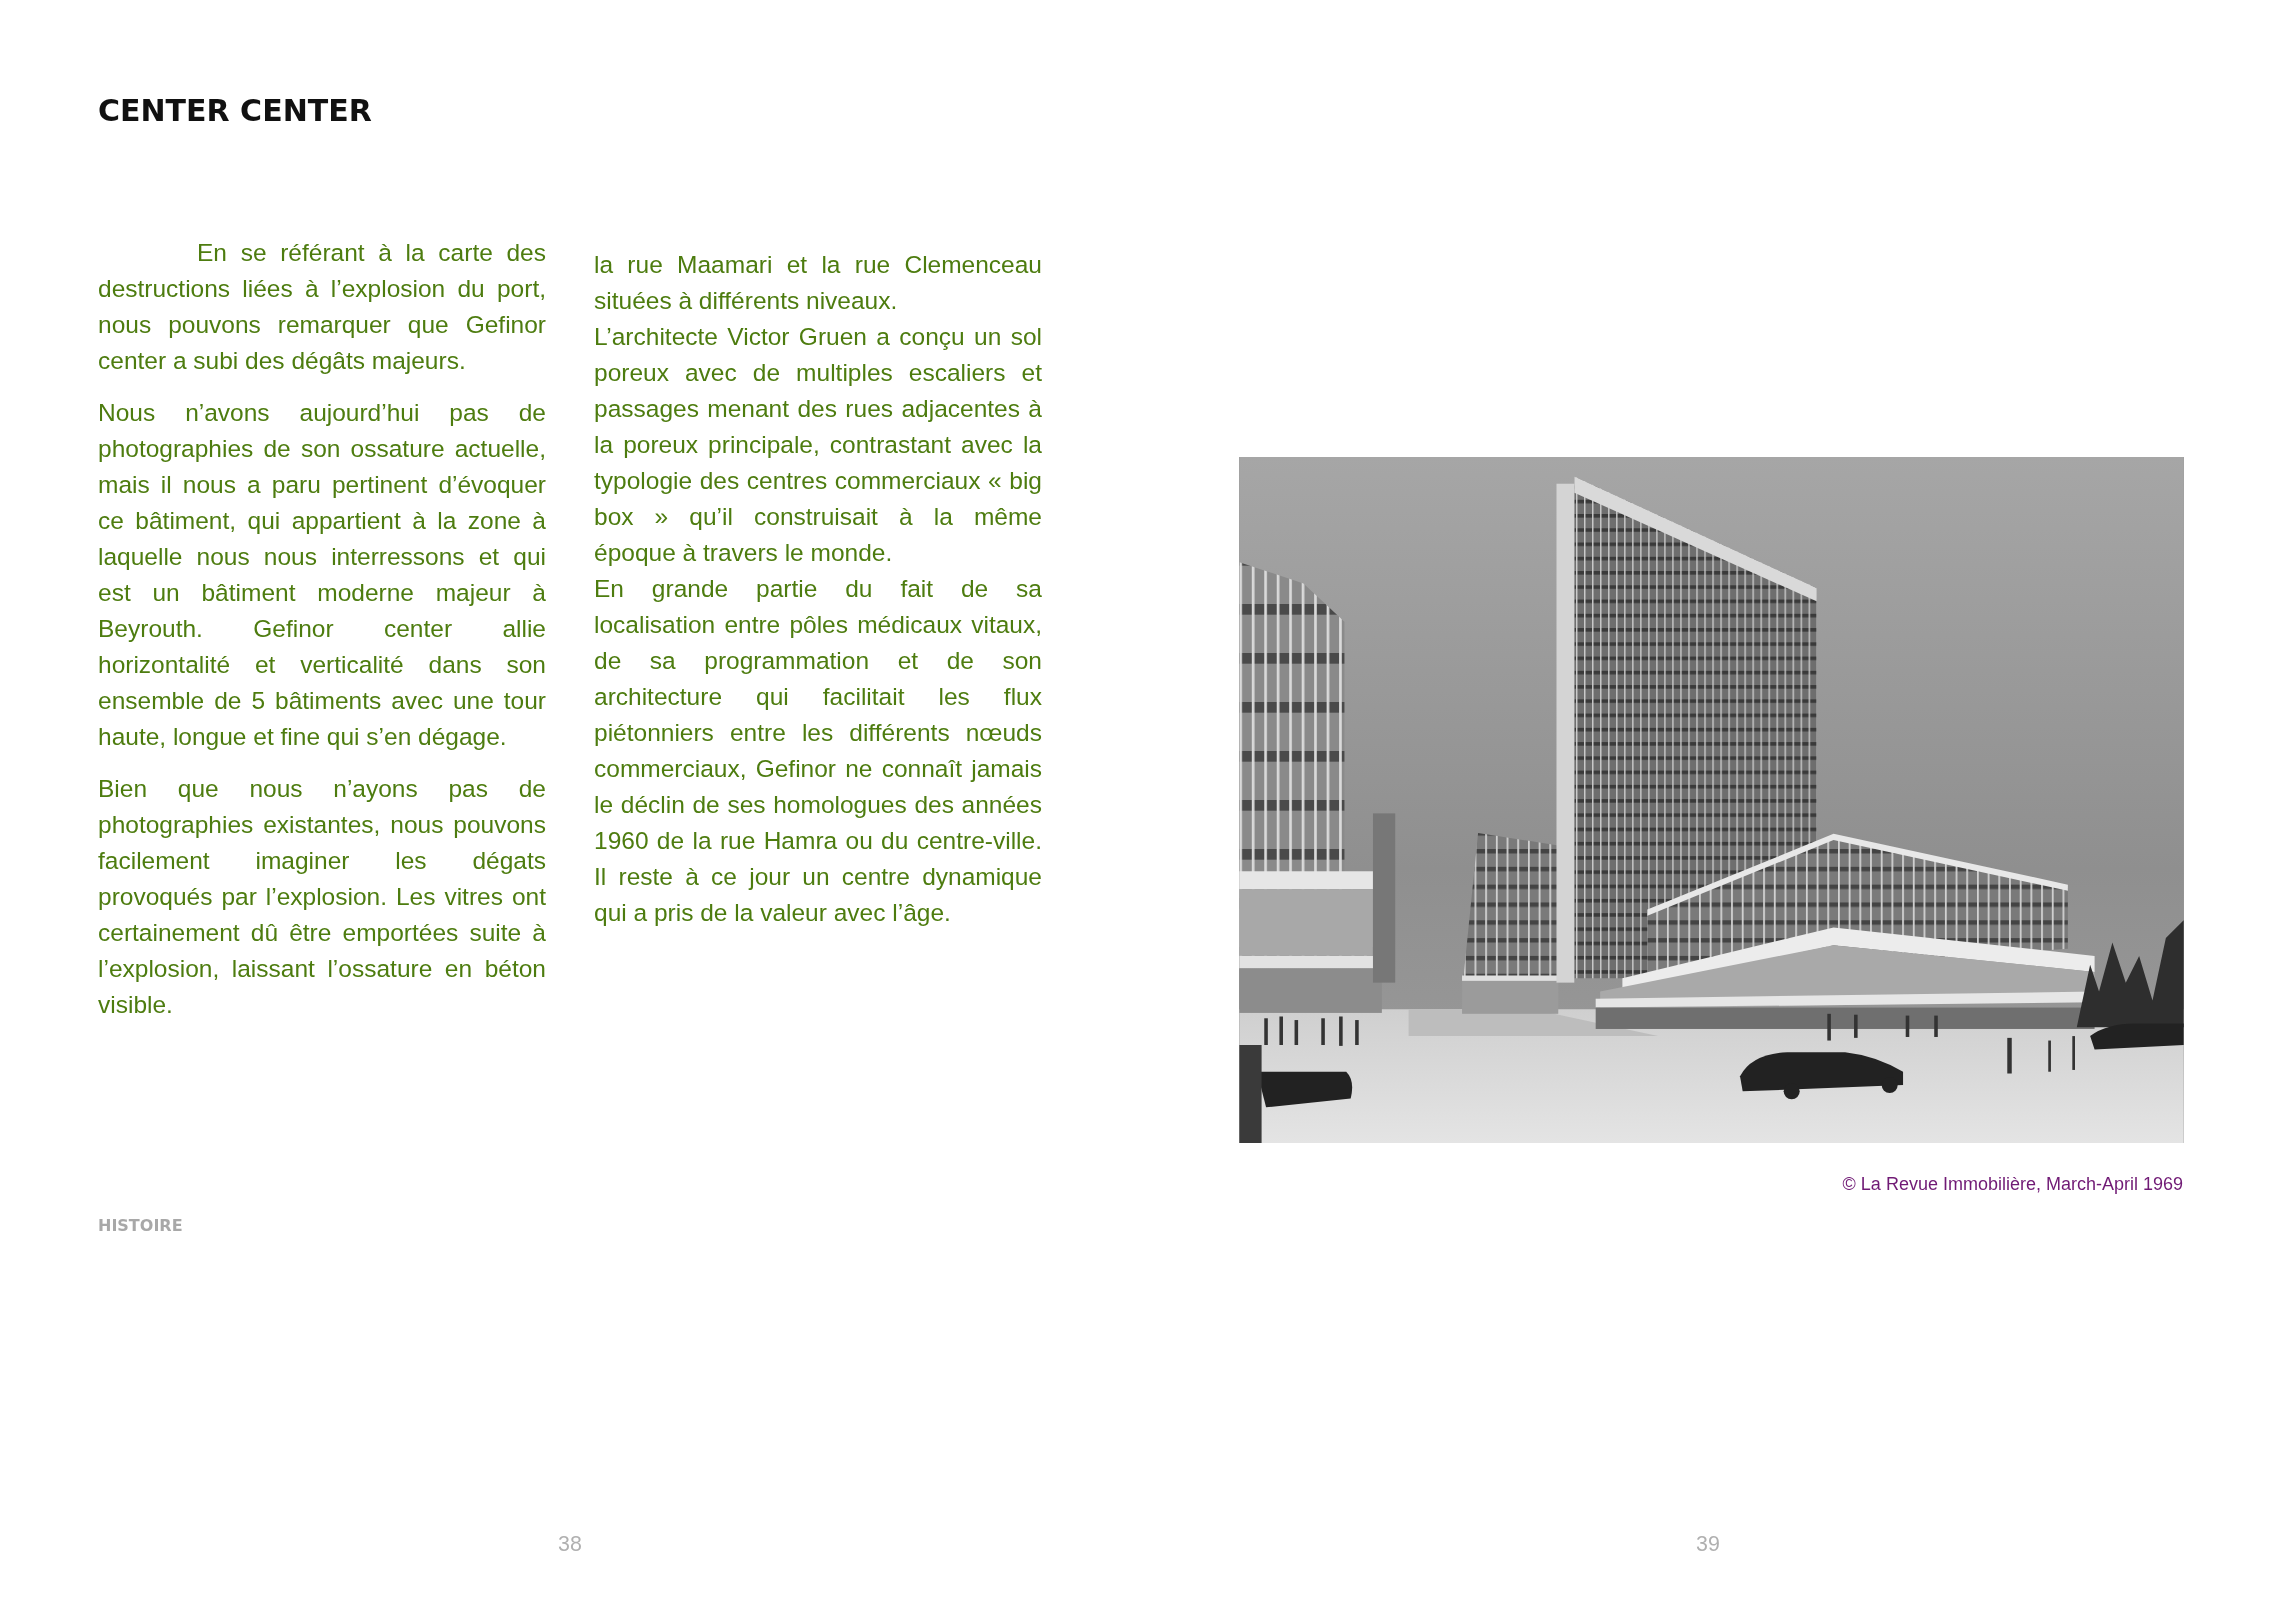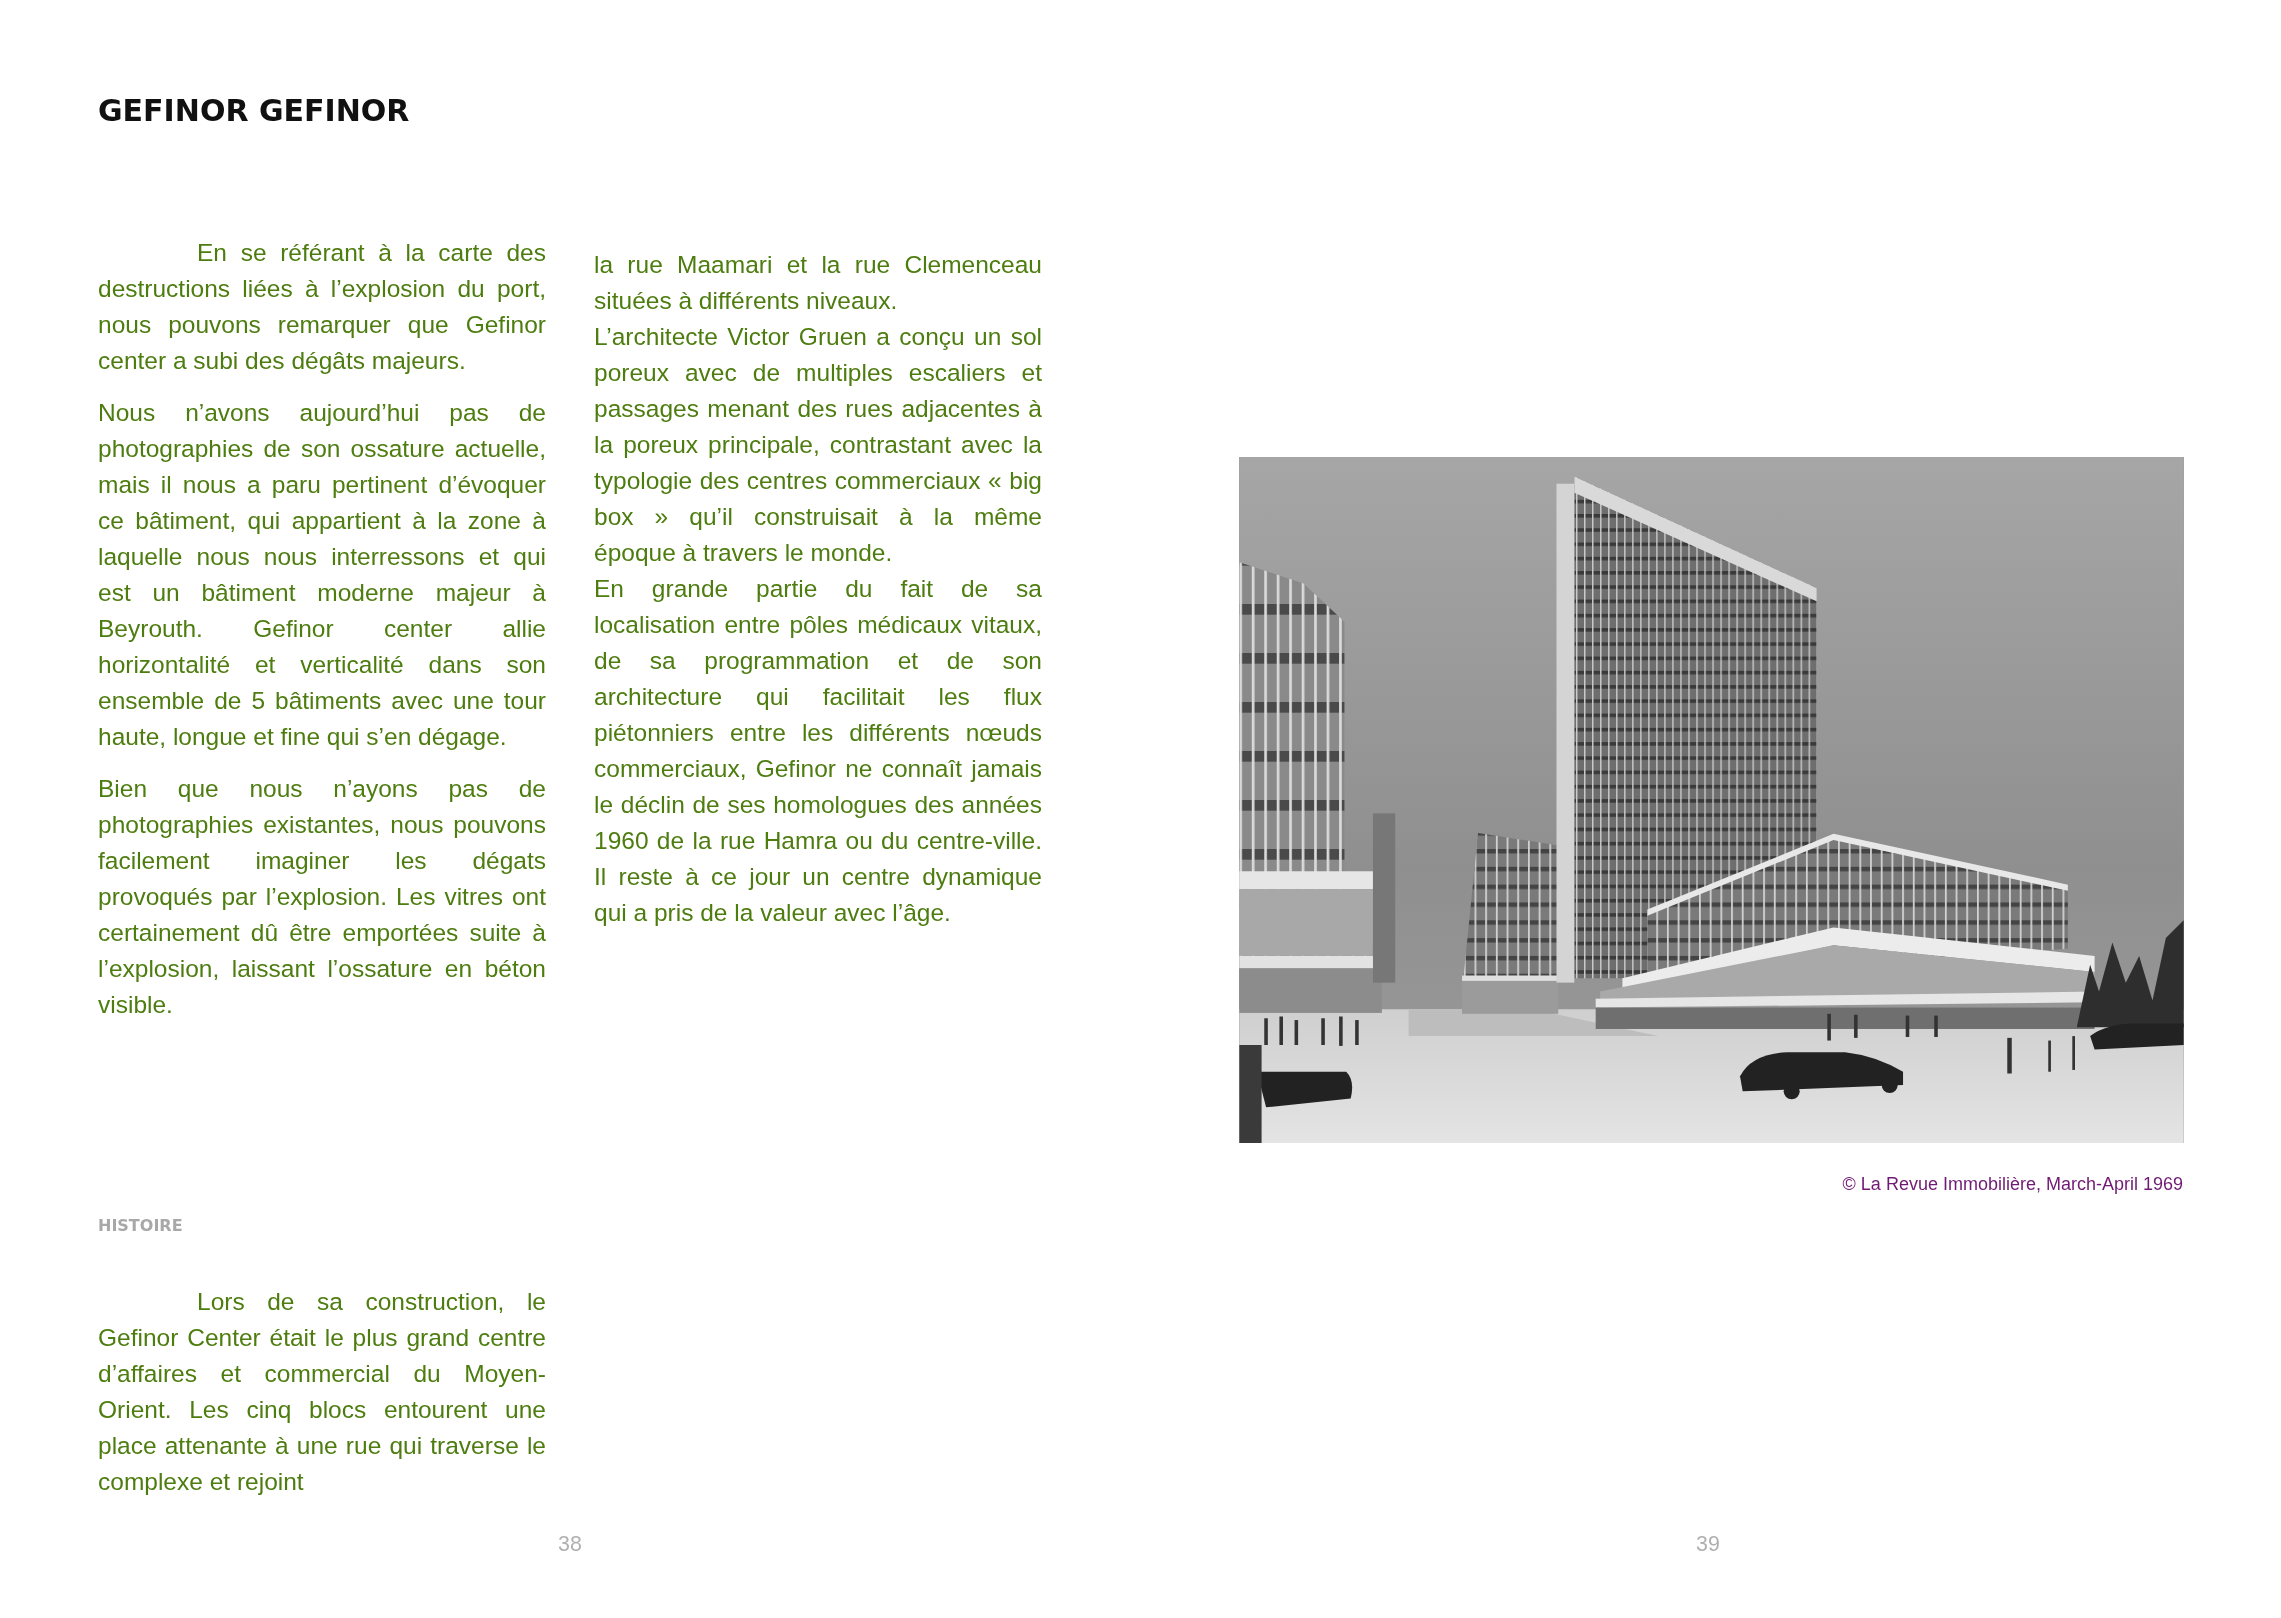--- a/index.html
+++ b/index.html
@@ -48,33 +48,30 @@
     color: #b0b0b0;
   }
   .pn-left { left: 558px; text-align: center; }
   .pn-right { left: 1696px; }
 </style>
 </head>
 <body>
 
 <div class="spread">
 
-  <h1 class="title">GEFINOR GEFINOR</h1>
+  <h1 class="title">CENTER CENTER</h1>
 
   <div class="col col1">
     <p class="indent">En se référant à la carte des destructions liées à l’explosion du port, nous pouvons remarquer que Gefinor center a subi des dégâts majeurs.</p>
     <p class="gap">Nous n’avons aujourd’hui pas de photographies de son ossature actuelle, mais il nous a paru pertinent d’évoquer ce bâtiment, qui appartient à la zone à laquelle nous nous interressons et qui est un bâtiment moderne majeur à Beyrouth. Gefinor center allie horizontalité et verticalité dans son ensemble de 5 bâtiments avec une tour haute, longue et fine qui s’en dégage.</p>
     <p class="gap">Bien que nous n’ayons pas de photographies existantes, nous pouvons facilement imaginer les dégats provoqués par l’explosion. Les vitres ont certainement dû être emportées suite à l’explosion, laissant l’ossature en béton visible.</p>
   </div>
 
   <h2 class="subhead">HISTOIRE</h2>
 
-  <div class="col col1b">
-    <p class="indent">Lors de sa construction, le Gefinor Center était le plus grand centre d’affaires et commercial du Moyen-Orient. Les cinq blocs entourent une place attenante à une rue qui traverse le complexe et rejoint</p>
-  </div>
 
   <div class="col col2">
     <p>la rue Maamari et la rue Clemenceau situées à différents niveaux.</p>
     <p>L’architecte Victor Gruen a conçu un sol poreux avec de multiples escaliers et passages menant des rues adjacentes à la poreux principale, contrastant avec la typologie des centres commerciaux « big box » qu’il construisait à la même époque à travers le monde.</p>
     <p>En grande partie du fait de sa localisation entre pôles médicaux vitaux, de sa programmation et de son architecture qui facilitait les flux piétonniers entre les différents nœuds commerciaux, Gefinor ne connaît jamais le déclin de ses homologues des années 1960 de la rue Hamra ou du centre-ville. Il reste à ce jour un centre dynamique qui a pris de la valeur avec l’âge.</p>
   </div>
 
   <div class="pagenum pn-left">38</div>
 
   <figure class="figure" style="margin:0">

